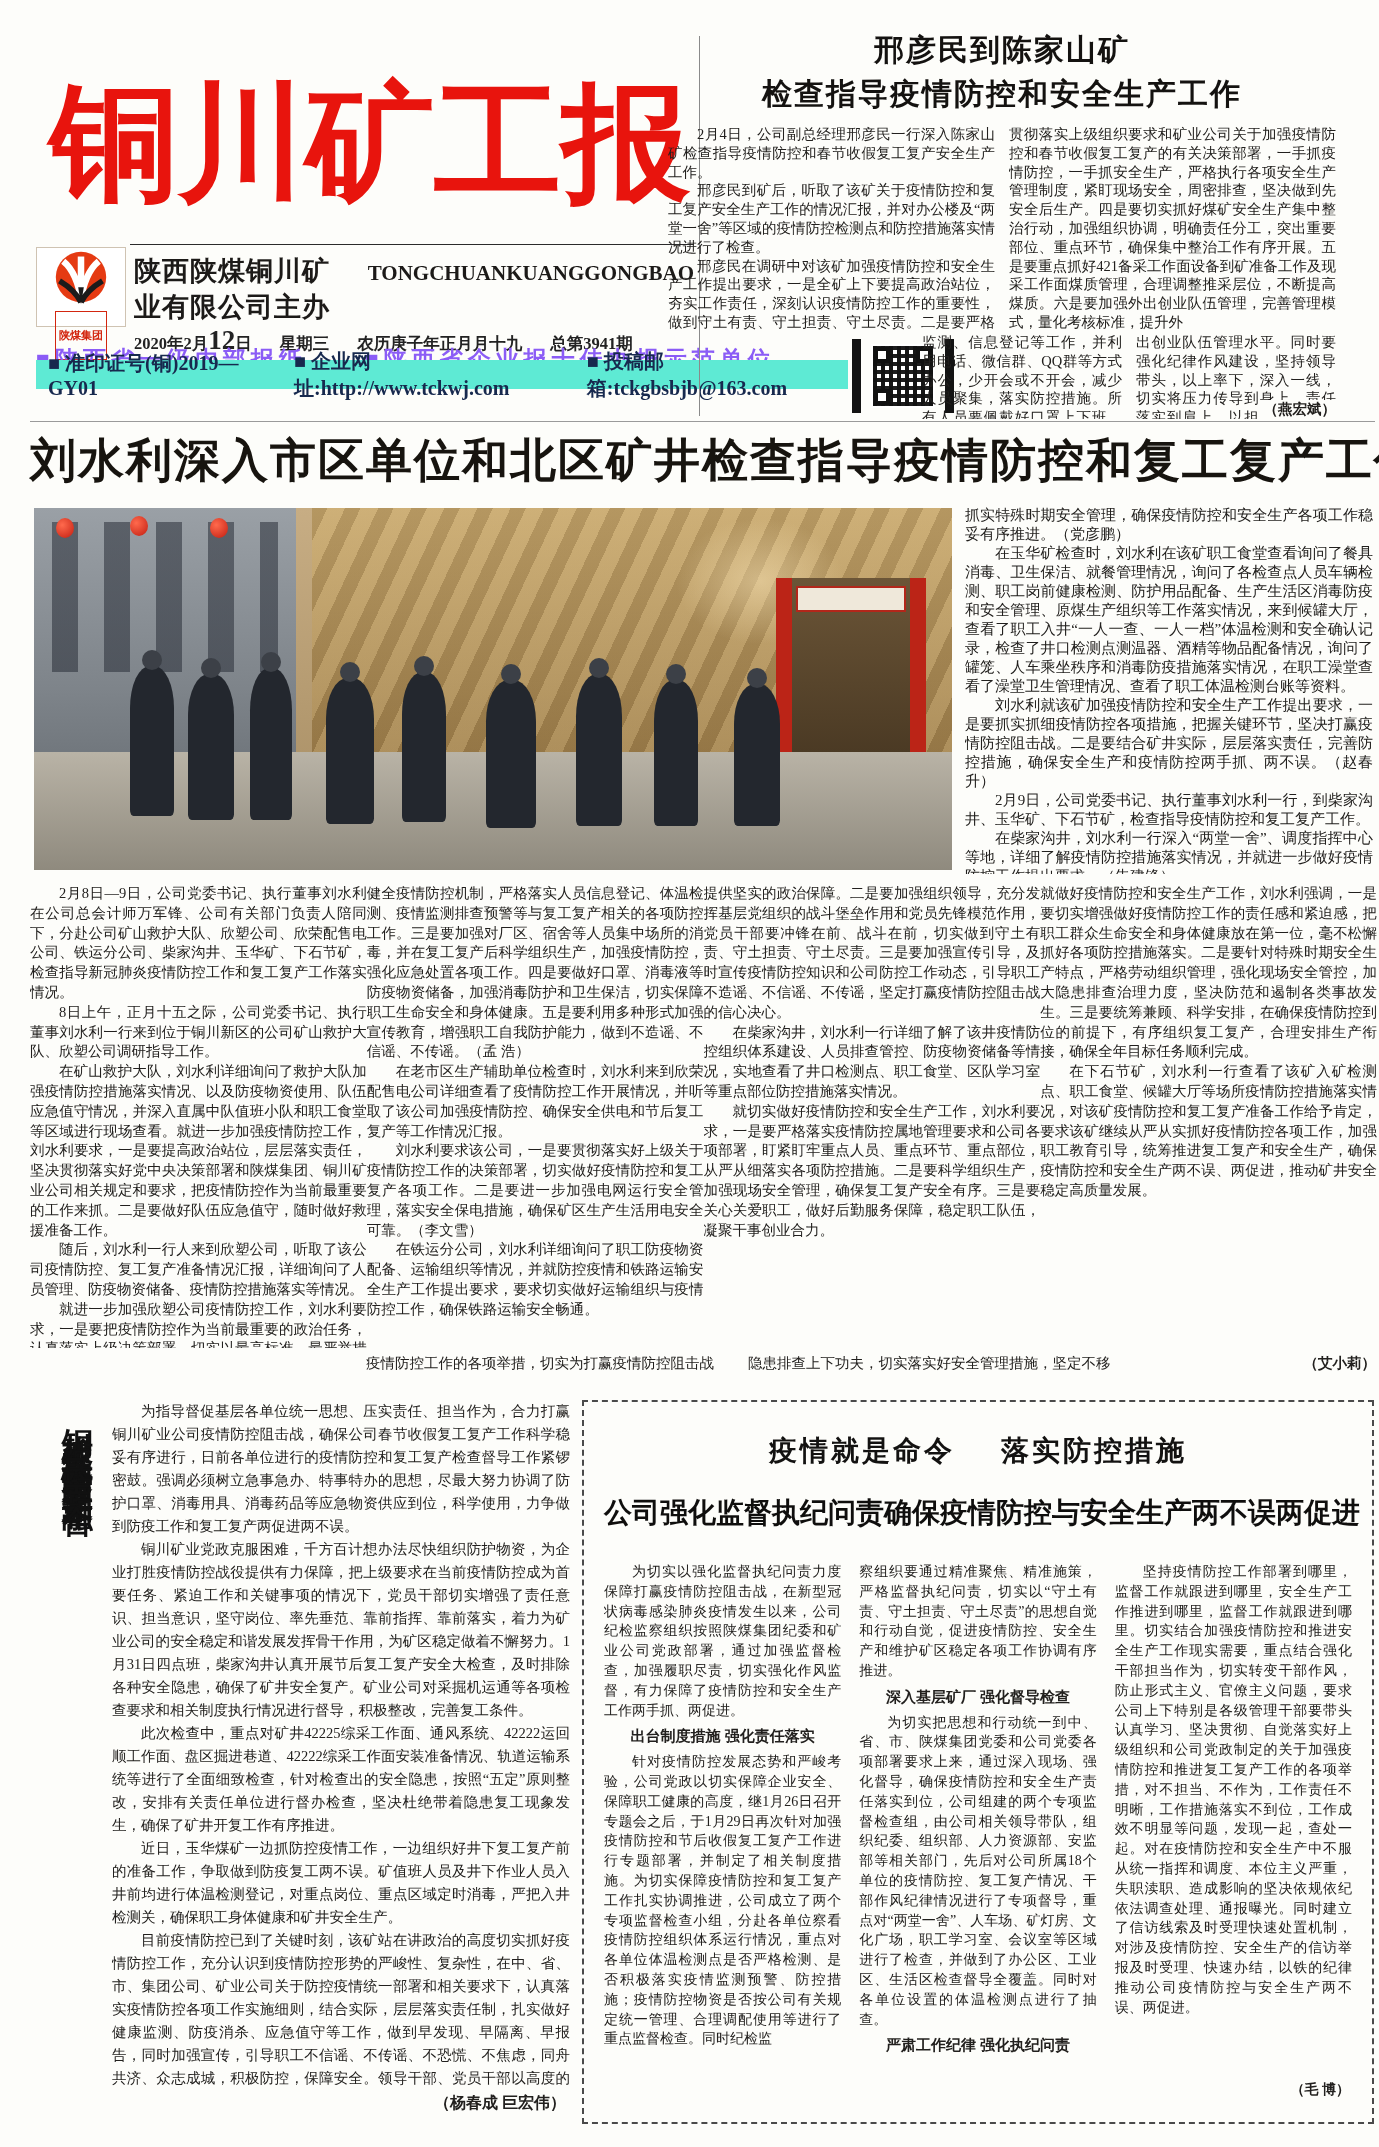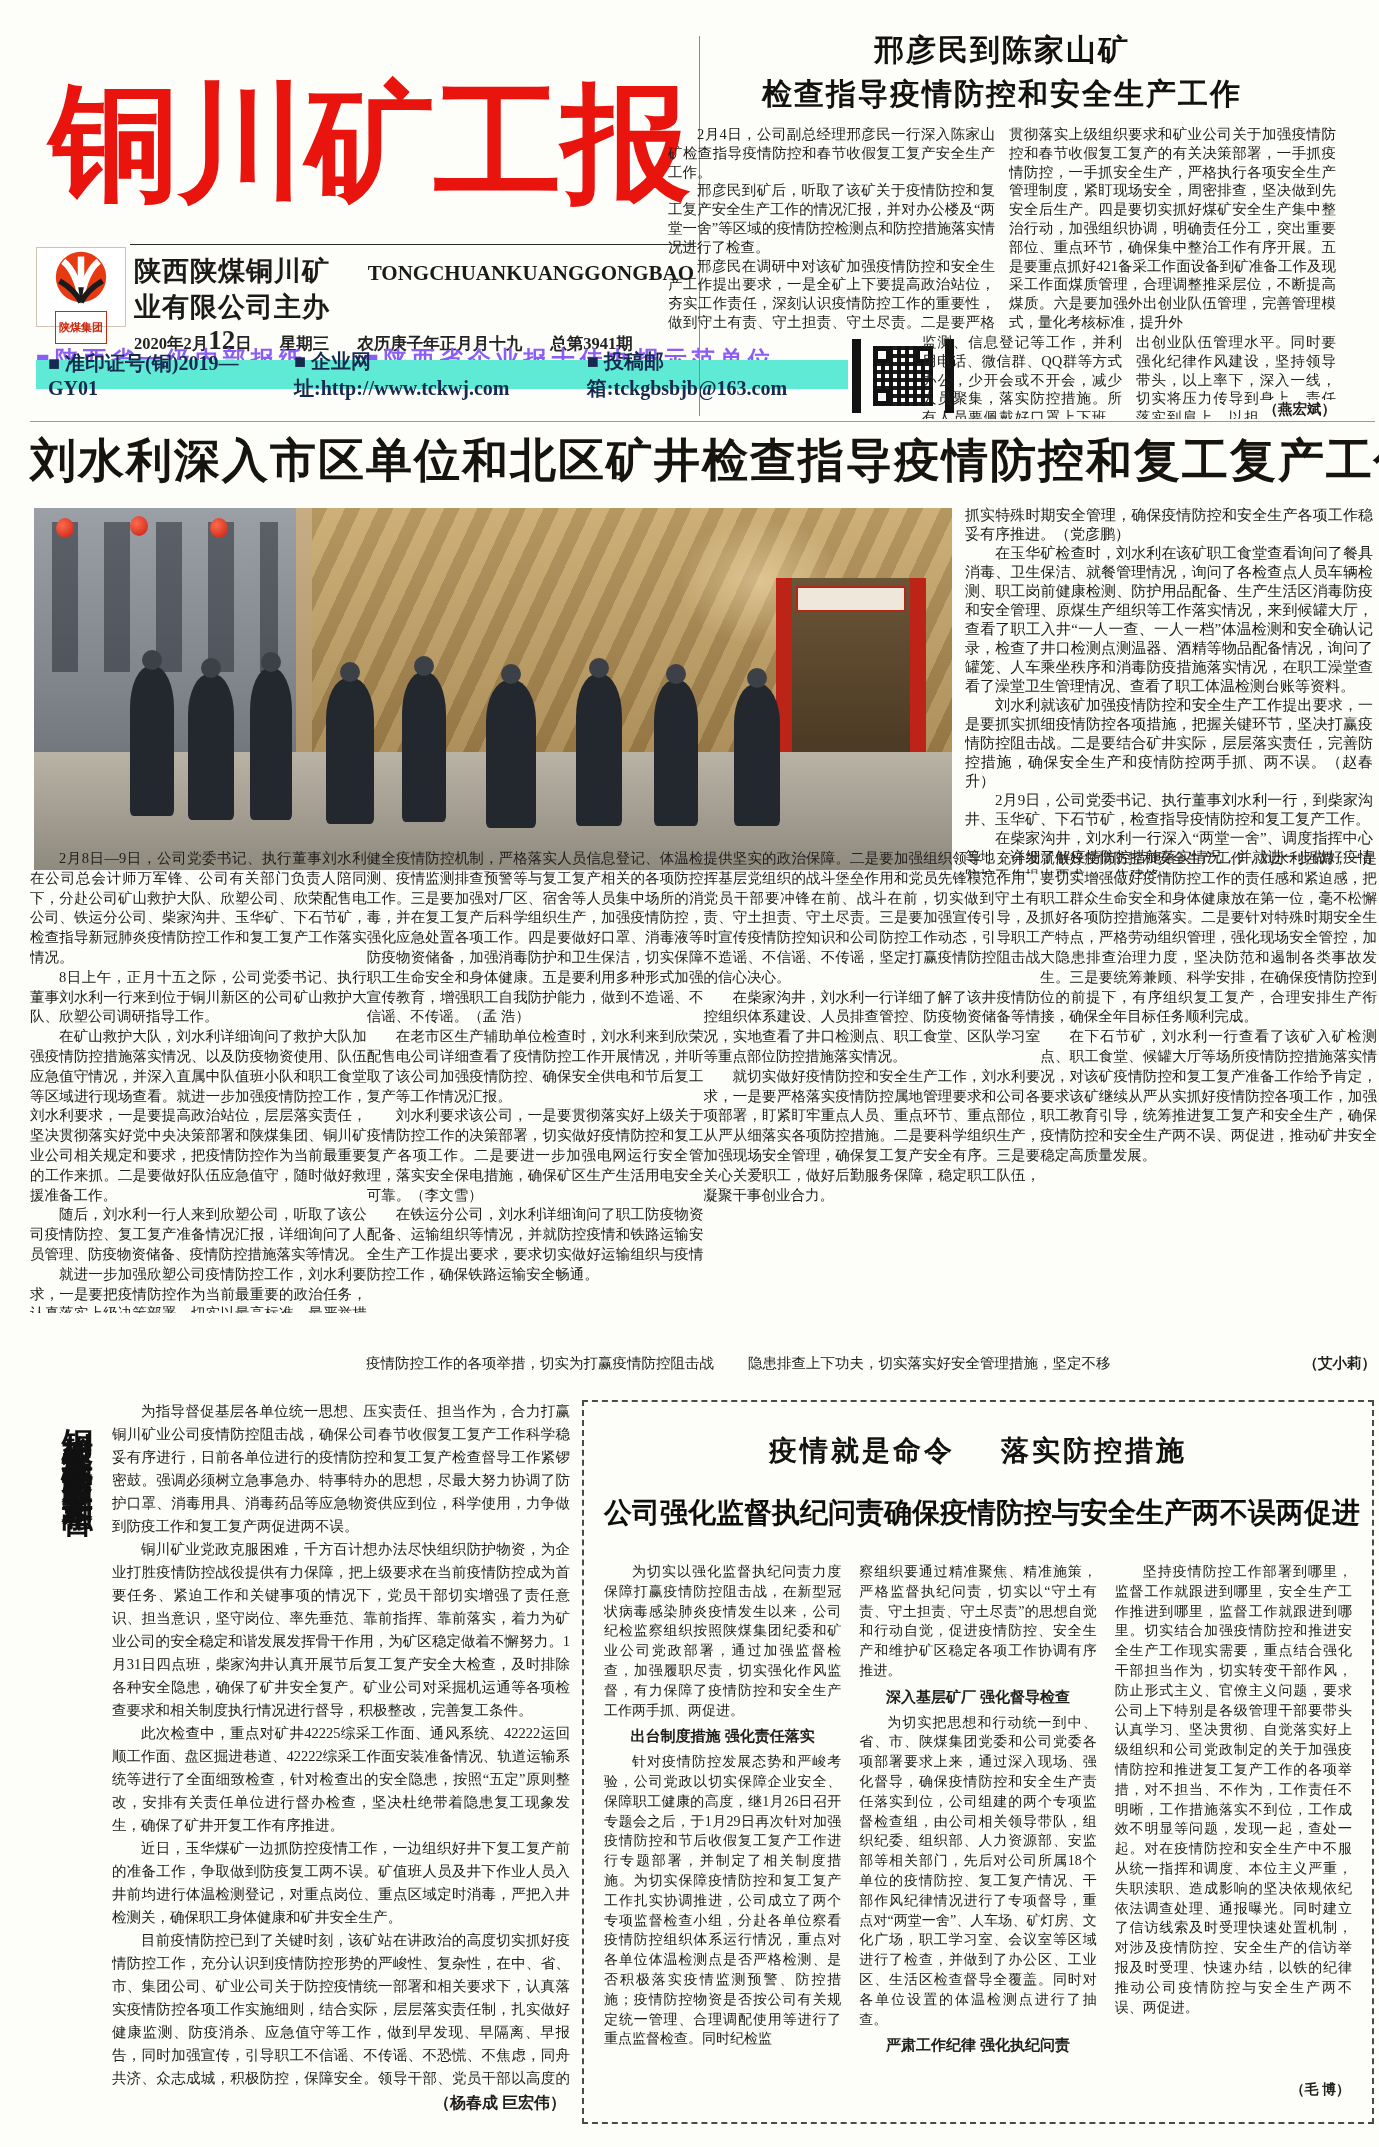--- a/index.html
+++ b/index.html
@@ -27,21 +27,21 @@
   .pub-pinyin{ font-size:21px; font-weight:900; letter-spacing:0px; color:#1c1a18; }
   .date-row{ display:flex; align-items:baseline; gap:28px; margin-top:0;
     font-size:16.5px; font-weight:bold; color:#222; }
   .date-day{ font-size:27px; font-weight:900; }
   .logo-box{
     position:absolute; left:36px; top:247px; width:90px; height:80px;
     border:1px solid #cfc3b2; display:flex; flex-direction:column; align-items:center;
     padding-top:2px; background:#fff;
   }
   .logo-caption{ font-size:11px; font-weight:900; color:#d3260f;
-    border:1px solid #d3260f; padding:8px 3px; margin-top:1px;
+    border:1px solid #d3260f; padding:16px 3px; margin-top:1px;
     font-family:"Liberation Sans","DejaVu Sans",sans-serif;}
   .badges-row{
     position:absolute; left:36px; top:344px; width:812px;
     display:flex; gap:58px; font-size:23px; font-weight:900; letter-spacing:5px;
     font-family:"Liberation Sans","DejaVu Sans",sans-serif; color:#8b5cf6;
   }
   .info-bar{
     position:absolute; left:36px; top:360px; width:812px; height:29px;
     background:#5eead4; color:#17294e; display:flex; align-items:center; gap:30px;
     padding:0 12px; font-size:20px; font-weight:900;
@@ -107,21 +107,21 @@
   .photo .door-sign{ position:absolute; left:20px; top:8px; width:110px; height:26px;
     background:#efe8da; border:2px solid #b3261a; }
   .photo .ground{ position:absolute; left:0; bottom:0; width:100%; height:118px;
     background:linear-gradient(180deg,#b9b3a6,#8f8a7e); }
   .photo .fig{ position:absolute; background:#23272e;
     border-radius:45% 45% 8% 8% / 28% 28% 4% 4%; }
   .photo .fig:before{ content:""; position:absolute; left:50%; top:-16px; transform:translateX(-50%);
     width:20px; height:20px; border-radius:50%; background:#3c4047; }
   .side-col{ position:absolute; left:965px; top:506px; width:408px; height:368px;
     overflow:hidden; font-size:15px; line-height:19px; }
-  .body-cols{ position:absolute; left:30px; top:849px; width:1347px; height:464px;
+  .body-cols{ position:absolute; left:30px; top:884px; width:1347px; height:464px;
     display:flex; }
   .body-col{ flex:1; height:464px; overflow:hidden; font-size:14.5px; line-height:19.8px; }
   .tail-row{ position:absolute; left:366px; top:1354px; width:1010px; height:24px;
     display:flex; gap:34px; font-size:14.5px; white-space:nowrap; overflow:hidden; }
   .tail-row .tb{ margin-left:auto; font-weight:bold; }
 
   
   .bl-article{ position:absolute; left:30px; top:1398px; width:542px; height:726px; }
   .bl-vhead{ position:absolute; left:2px; top:6px; width:66px; height:714px;
     writing-mode:vertical-rl; text-orientation:upright; letter-spacing:4px;

